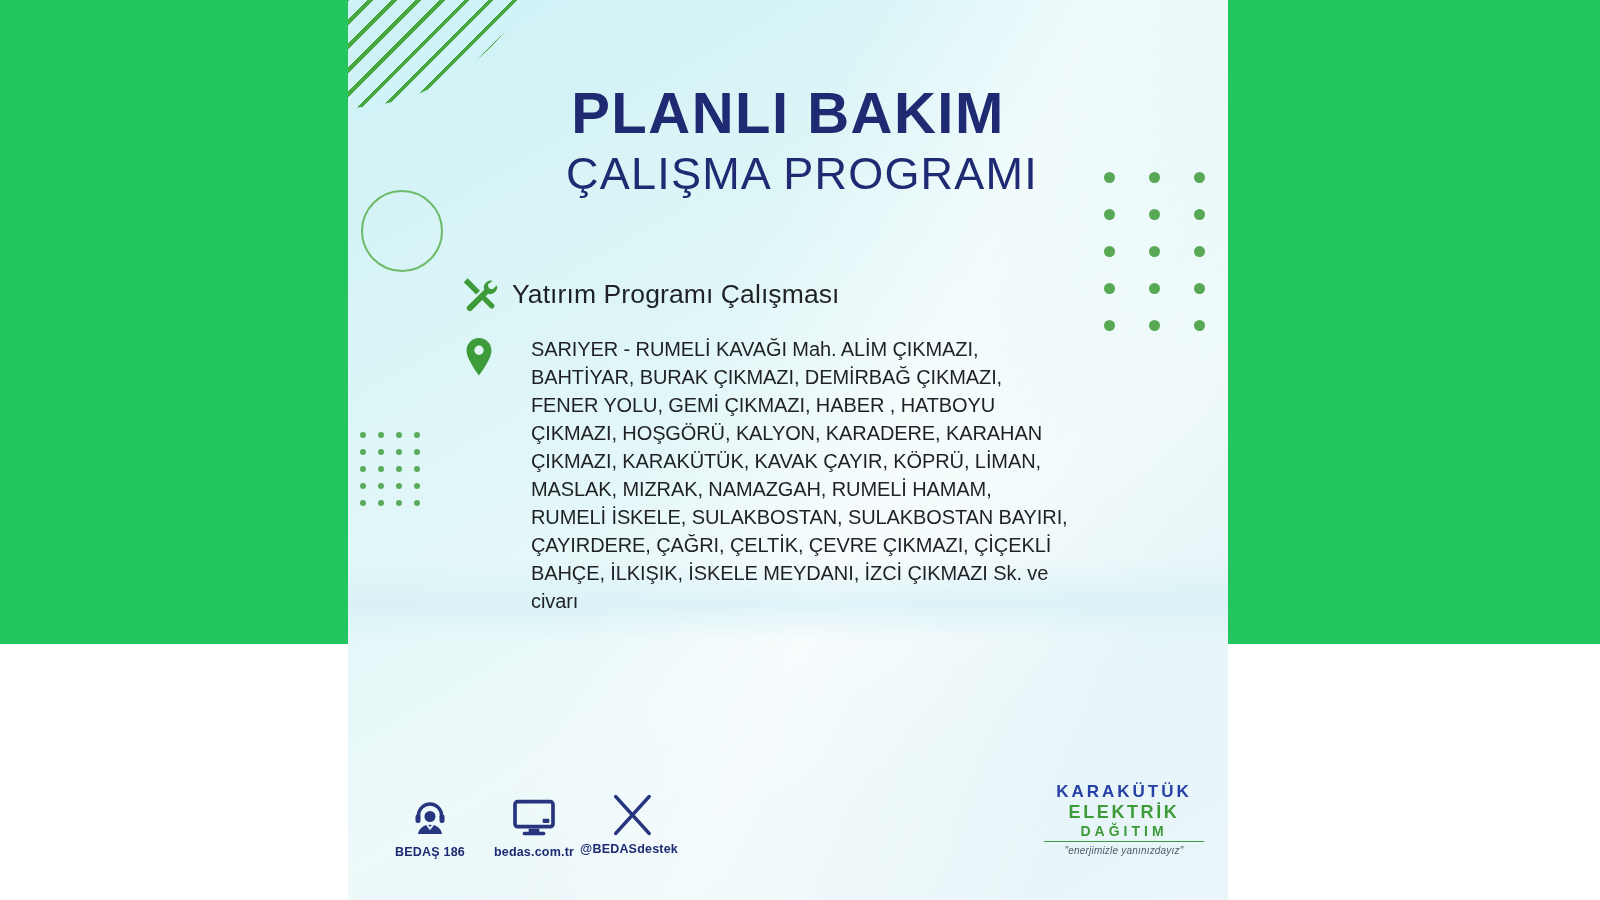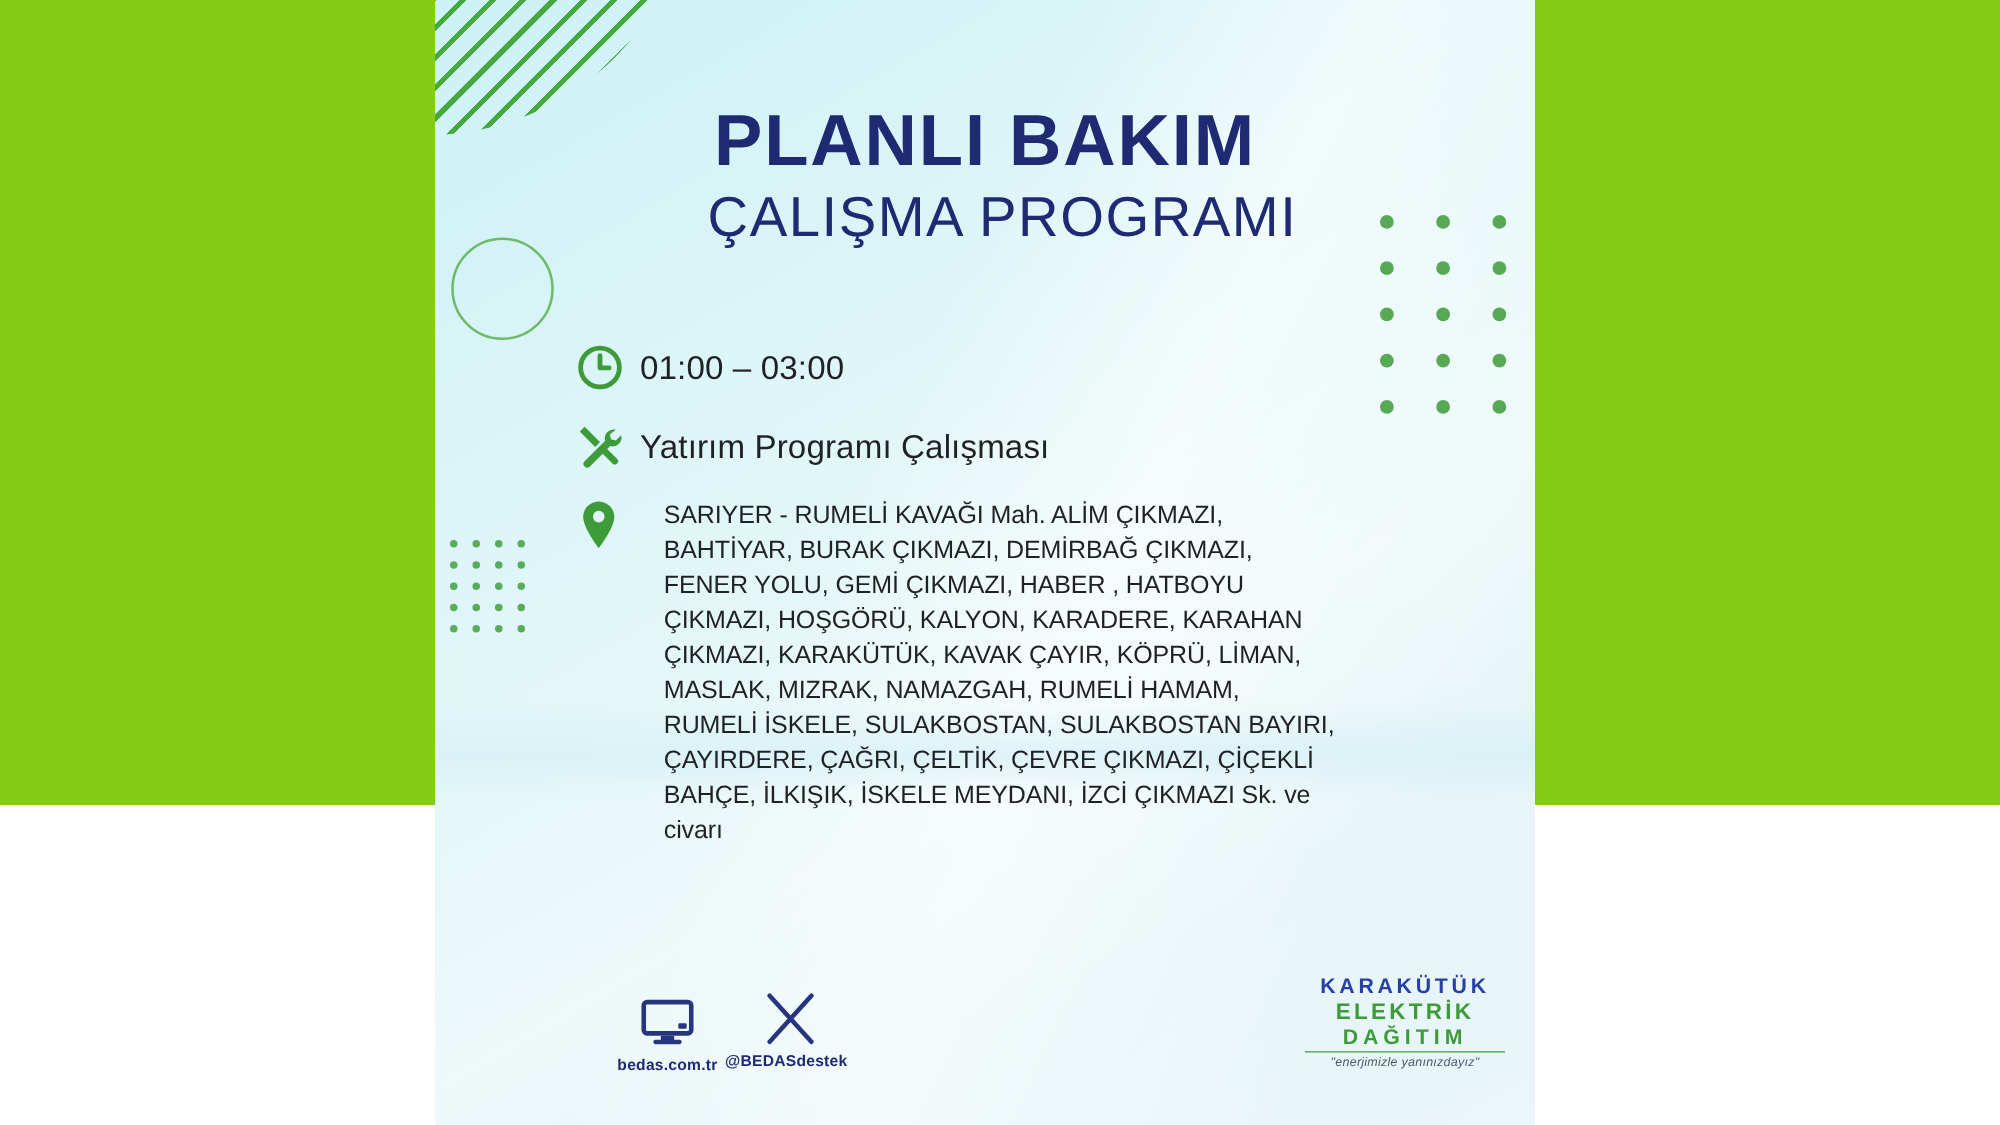--- a/index.html
+++ b/index.html
@@ -9,21 +9,21 @@
     height: 900px;
     background: #ffffff;
     font-family: "Liberation Sans", sans-serif;
     overflow: hidden;
   }
 
   #stage {
     position: relative;
     width: 1600px;
     height: 644px;
-    background: #84cc16;
+    background: #22c55e;
     text-decoration: underline;
   }
 
   
   #card {
     position: absolute;
     left: 348px;
     top: 0;
     width: 880px;
     height: 900px;
@@ -195,21 +195,21 @@
     line-height: 1;
   }
   #bedas-logo .l1 {
     font-size: 17px; font-weight: 800; letter-spacing: 3px; color: #2740a6;
   }
   #bedas-logo .l2 {
     font-size: 18px; font-weight: 800; letter-spacing: 2.6px; color: #3e9b39;
     margin-top: 3px;
   }
   #bedas-logo .l3 {
-    font-size: 17px; font-weight: 800; letter-spacing: 4px; color: #3e9b39;
+    font-size: 14px; font-weight: 800; letter-spacing: 4px; color: #3e9b39;
     margin-top: 3px; padding-bottom: 3px; border-bottom: 1.5px solid #3e9b39;
   }
   #bedas-logo .l4 {
     font-size: 10px; font-style: italic; color: #4a5a6a; margin-top: 4px; letter-spacing: .2px;
   }
 
   
   #x-glyph {
     position: absolute;
     left: 262px;
@@ -274,29 +274,20 @@
     </div>
 
     <div class="headline-wrap">
       <div id="headline">PLANLI BAKIM</div>
       <div id="subheadline">ÇALIŞMA PROGRAMI</div>
     </div>
 
     <div id="info">
 
 
-      <div class="row">
-        <span class="ico">
-          <svg width="40" height="40" viewBox="0 0 24 24" fill="none">
-            <circle cx="12" cy="12" r="9.3" stroke="#3e9b39" stroke-width="2.3"></circle>
-            <path d="M12 6.3V12.2H16.4" stroke="#3e9b39" stroke-width="2.3" stroke-linecap="round" stroke-linejoin="round"></path>
-          </svg>
-        </span>
-        <span class="txt">01:00 – 03:00</span>
-      </div>
 
       <div class="row">
         <span class="ico">
           <svg width="40" height="40" viewBox="0 0 24 24" fill="none">
             <path d="M19.6 4.1a4.2 4.2 0 0 0-5.1 5.3L4.6 19.2a1.8 1.8 0 1 0 2.6 2.5l9.7-9.8a4.2 4.2 0 0 0 5.2-5.2l-2.5 2.5-2.3-.6-.6-2.3 2.9-2.2Z" fill="#3e9b39"></path>
             <path d="M4.6 2.6 2.3 4.9l7.4 7.4 2.3-2.3L4.6 2.6Z" fill="#3e9b39"></path>
             <path d="M14.2 12.1 12 14.3l6.1 6.1a1.6 1.6 0 0 0 2.2-2.3l-6.1-6Z" fill="#3e9b39"></path>
           </svg>
         </span>
         <span class="txt">Yatırım Programı Çalışması</span>
@@ -318,20 +309,33 @@
 RUMELİ İSKELE, SULAKBOSTAN, SULAKBOSTAN BAYIRI,
 ÇAYIRDERE, ÇAĞRI, ÇELTİK, ÇEVRE ÇIKMAZI, ÇİÇEKLİ
 BAHÇE, İLKIŞIK, İSKELE MEYDANI, İZCİ ÇIKMAZI Sk. ve
 civarı</span>
       </div>
 
     </div>
 
     <div id="footer">
 
+      <div class="foot-item" id="foot-phone">
+        <span class="glyph">
+          <svg width="40" height="40" viewBox="0 0 24 24" fill="none">
+            <path d="M5.1 11.4v-.9a6.9 6.9 0 0 1 13.8 0v.9" stroke="#27357e" stroke-width="2.1" stroke-linecap="round"></path>
+            <rect x="3.3" y="9.8" width="3" height="5.2" rx="1.5" fill="#27357e"></rect>
+            <rect x="17.7" y="9.8" width="3" height="5.2" rx="1.5" fill="#27357e"></rect>
+            <circle cx="12" cy="11.1" r="3.3" fill="#27357e"></circle>
+            <path d="M4.8 21.6c.5-3.6 3.6-5.6 7.2-5.6s6.7 2 7.2 5.6H4.8Z" fill="#27357e"></path>
+            <path d="M10.2 16.1 12 18.4l1.8-2.3" stroke="#dcf0f5" stroke-width="1.1" fill="none"></path>
+          </svg>
+        </span>
+        <span>BEDAŞ 186</span>
+      </div>
 
       <div class="foot-item" id="foot-social">
         <span class="glyph" style="height:40px"></span>
         <span>@BEDASdestek</span>
       </div>
 
       <div class="foot-item" id="foot-web">
         <span class="glyph">
           <svg width="44" height="40" viewBox="0 0 26 24" fill="none">
             <rect x="1.6" y="2.2" width="22.8" height="15" rx="1.6" stroke="#27357e" stroke-width="2.2"></rect>

